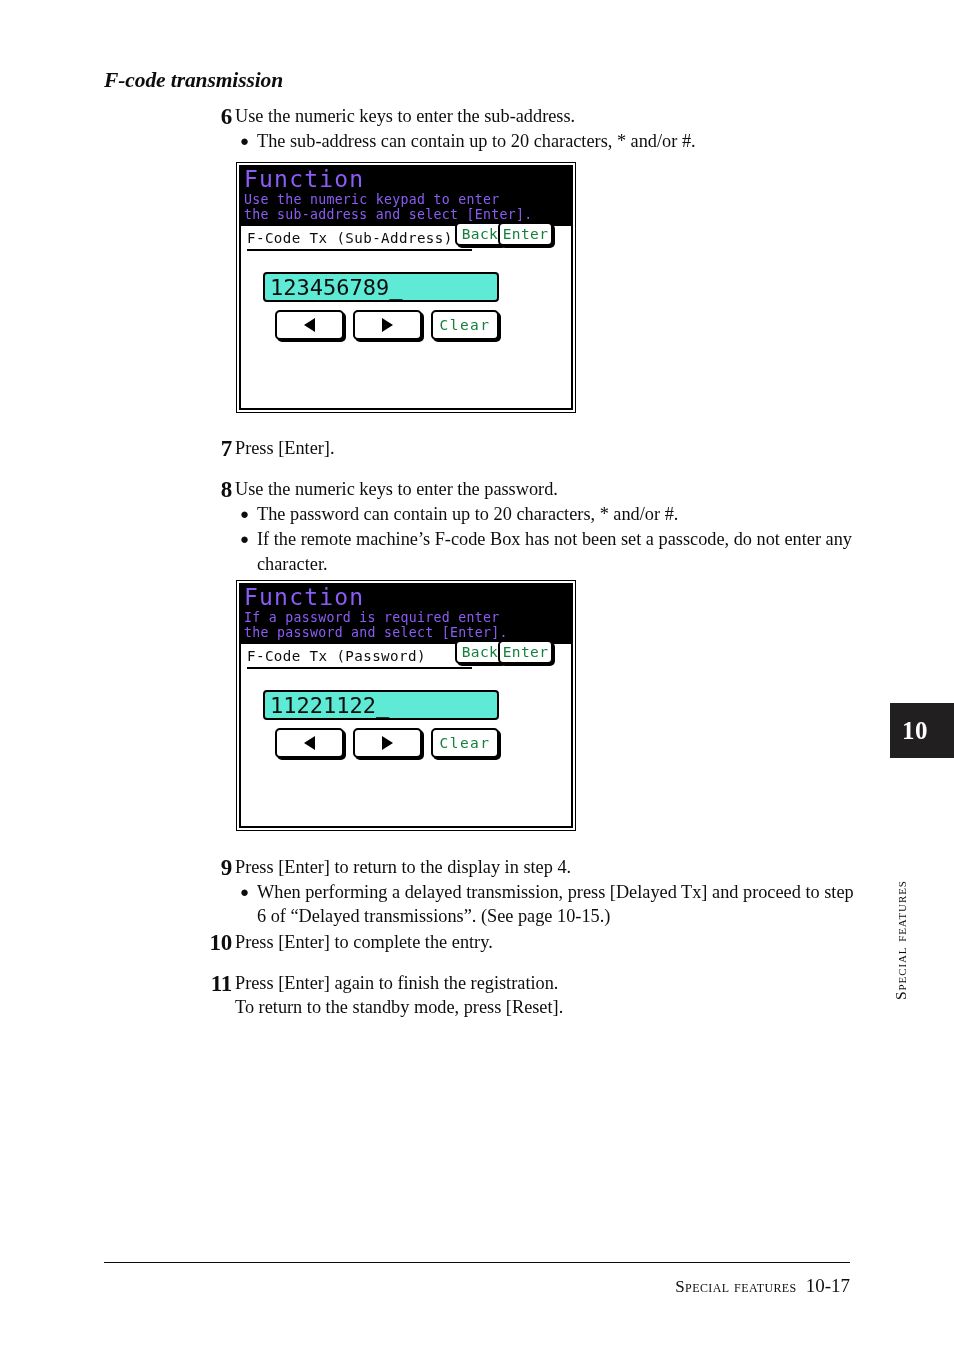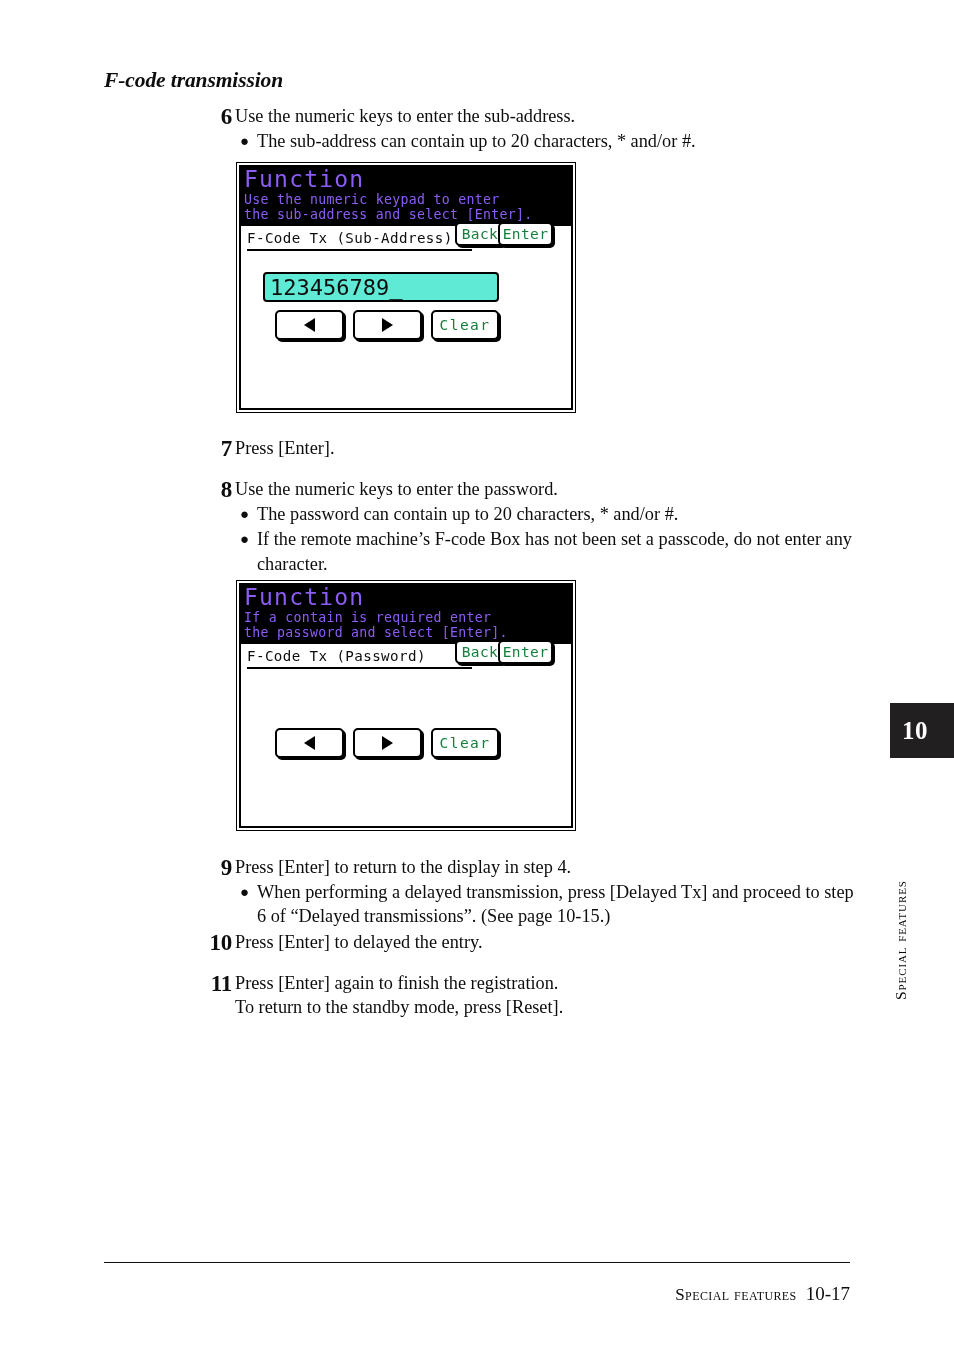--- a/index.html
+++ b/index.html
@@ -268,21 +268,20 @@
     height: 1px;
     background: #0d0d0d;
   }
   .footer-text {
     position: absolute;
     right: 104px;
     top: 1275px;
     font-size: 17px;
     color: #0d0d0d;
     white-space: nowrap;
-    margin-top: 8px;
   }
   .footer-label {
     font-variant: small-caps;
     letter-spacing: 0.4px;
   }
   .footer-page {
     font-size: 19px;
     margin-left: 9px;
   }
 </style>
@@ -349,29 +348,32 @@
     <span class="bullet-line">
       <span class="dot">●</span>
       <span class="btext">If the remote machine’s F-code Box has not been set a passcode, do not enter any character.</span>
     </span>
   </div>
 </div>
 
 <div class="lcd" style="left:236px; top:580px;">
   <div class="lcd-head">
     <span class="lcd-title">Function</span>
-    <span class="lcd-sub">If a contain is required enter</span>
+    <span class="lcd-sub">If a password is required enter</span>
     <span class="lcd-sub">the password and select [Enter].</span>
   </div>
   <div class="lcd-inner">
     <div class="lcd-body">
       <div class="lcd-row-title">
         <div class="lcd-fieldname">F-Code Tx (Password)</div>
         <div class="lcd-btn btn-back">Back</div>
         <div class="lcd-btn btn-enter">Enter</div>
+      </div>
+      <div class="lcd-input">
+        <span class="lcd-input-val">11221122_</span>
       </div>
       <div class="lcd-keyrow">
         <div class="lcd-btn key-left">
           <span class="tri tri-left"></span>
         </div>
         <div class="lcd-btn key-right">
           <span class="tri tri-right"></span>
         </div>
         <div class="lcd-btn key-clear">Clear</div>
       </div>
@@ -386,21 +388,21 @@
     <span class="bullet-line">
       <span class="dot">●</span>
       <span class="btext">When performing a delayed transmission, press [Delayed Tx] and proceed to step 6 of “Delayed transmissions”. (See page 10-15.)</span>
     </span>
   </div>
 </div>
 
 <div class="step" style="top:930px;">
   <div class="step-num">10</div>
   <div class="step-body">
-    <span class="lead">Press [Enter] to delayed the entry.</span>
+    <span class="lead">Press [Enter] to complete the entry.</span>
   </div>
 </div>
 
 <div class="step" style="top:971px;">
   <div class="step-num">11</div>
   <div class="step-body">
     <span class="lead">Press [Enter] again to finish the registration.</span>
     <span class="cont">To return to the standby mode, press [Reset].</span>
   </div>
 </div>

